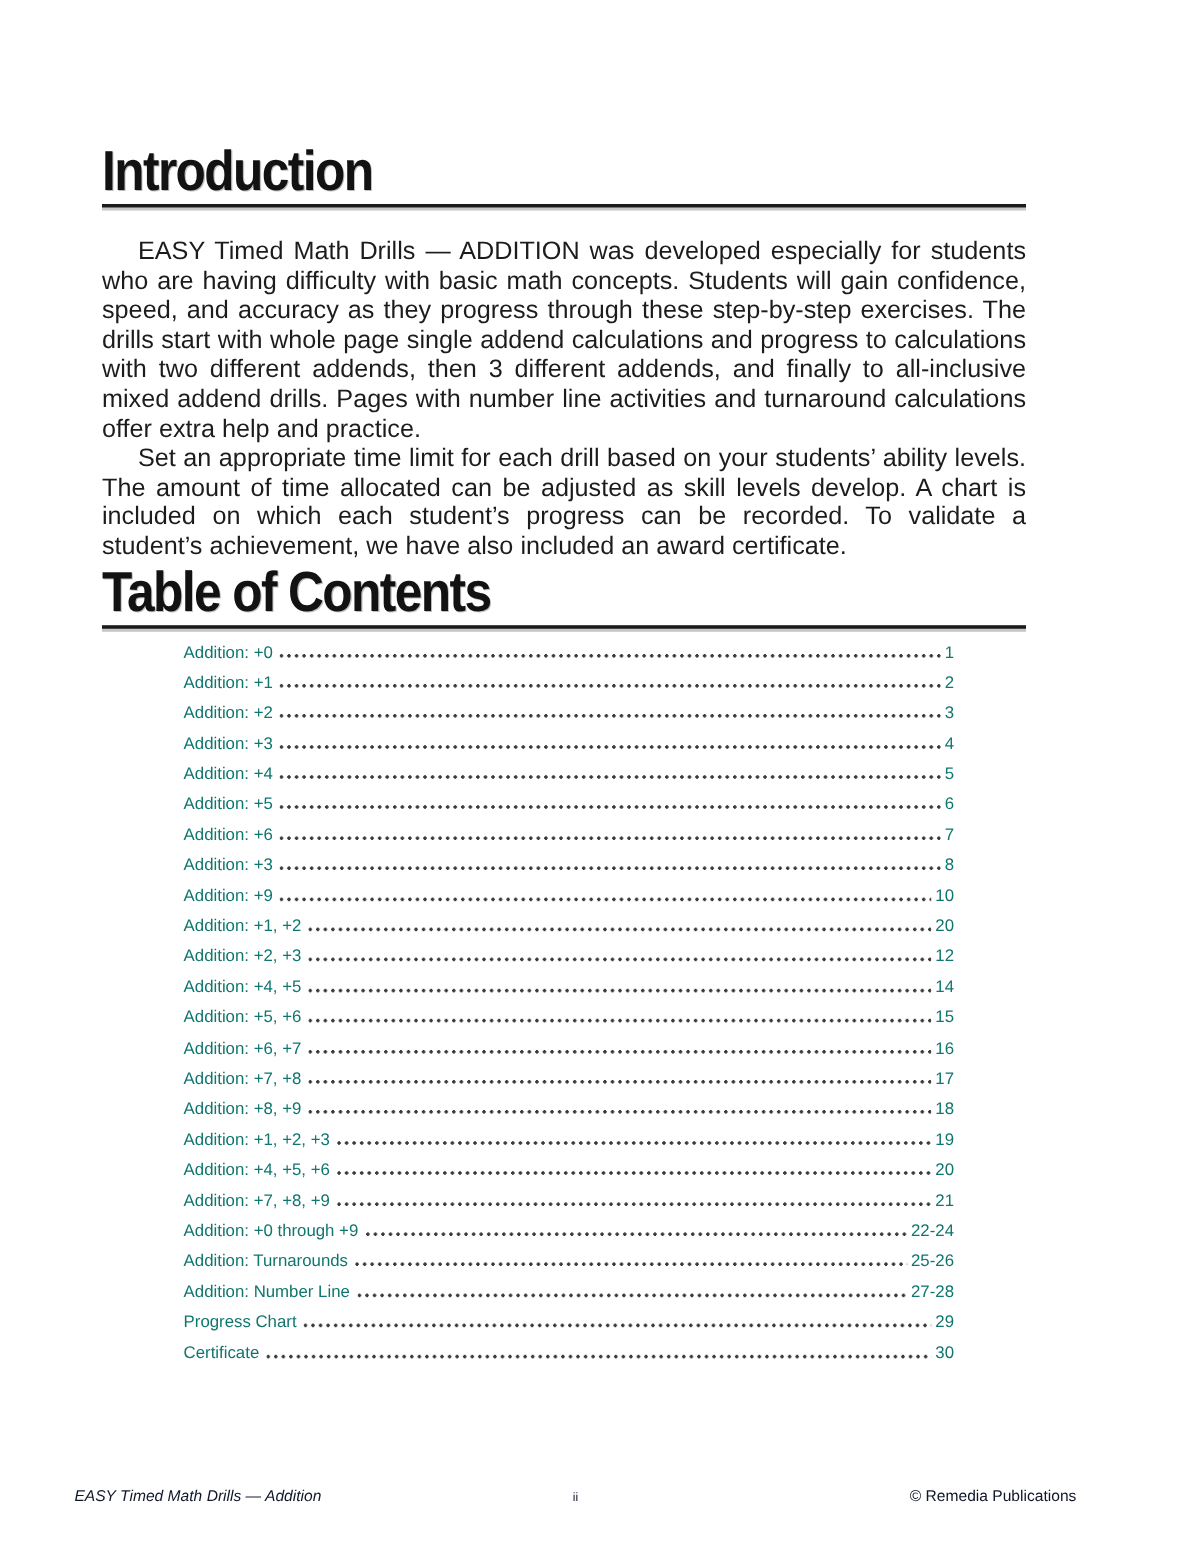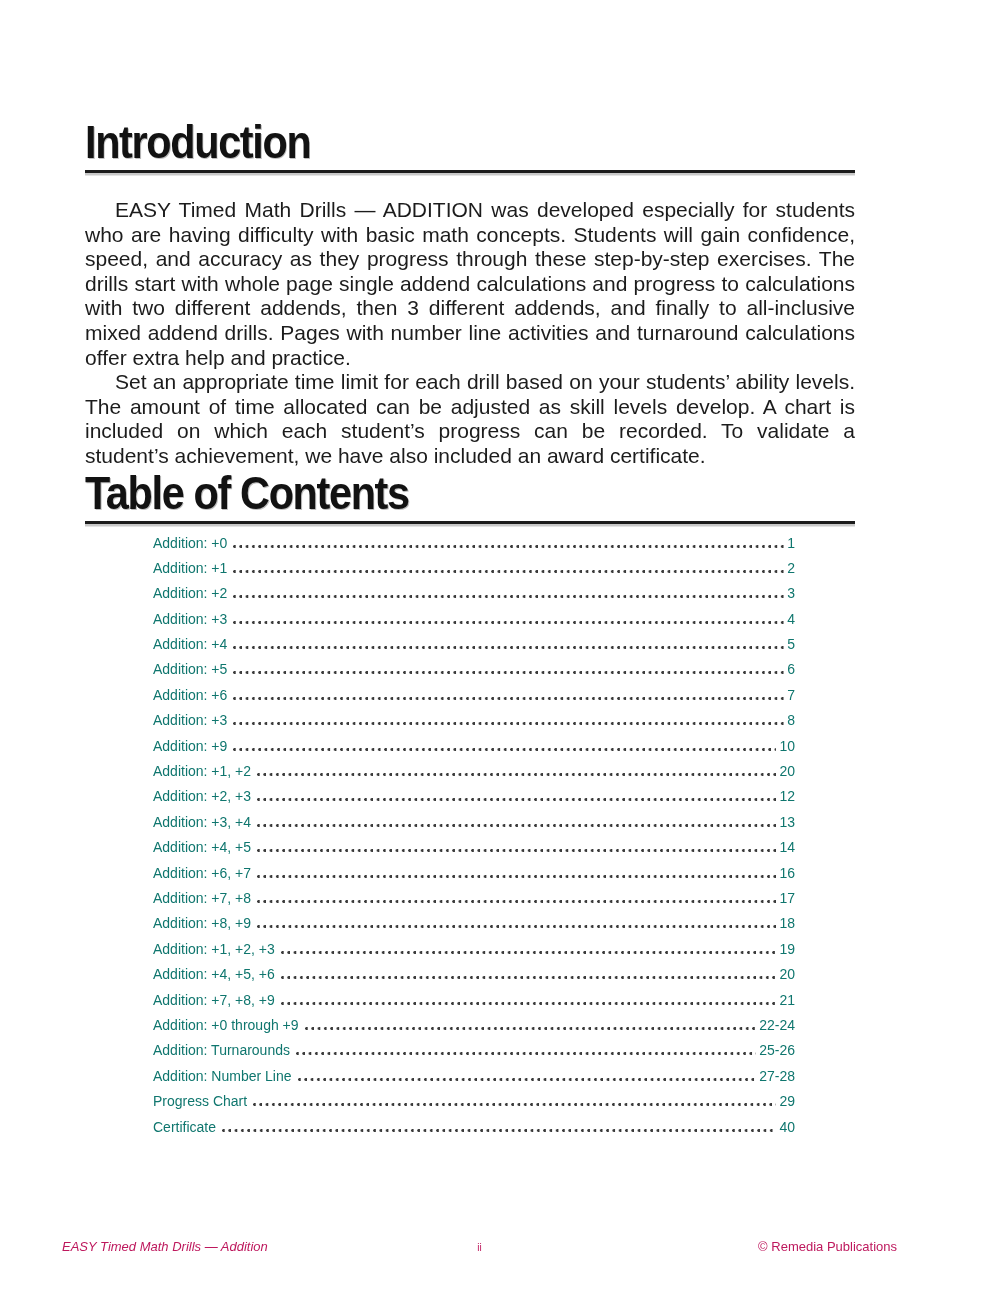--- a/index.html
+++ b/index.html
@@ -73,21 +73,21 @@
   }
   .toc-page { white-space: nowrap; }
   footer.page-footer {
     position: absolute;
     left: 62px;
     right: 103px;
     top: 1239px;
     display: flex;
     align-items: baseline;
     font-size: 13px;
-    color: #be185d;
+    color: #0f172a;
   }
   .footer-left  { flex: 1; text-align: left; font-style: italic; }
   .footer-center{ flex: 0; text-align: center; font-size: 10px; }
   .footer-right { flex: 1; text-align: right; }
 </style>
 </head>
 <body>
 
 <div class="page">
   <div class="content">
@@ -171,32 +171,32 @@
     <span class="toc-dots"></span>
     <span class="toc-page">20</span>
   </li>
 
   <li class="toc-row">
     <span class="toc-label">Addition: +2, +3</span>
     <span class="toc-dots"></span>
     <span class="toc-page">12</span>
   </li>
 
-  <li class="toc-row">
-    <span class="toc-label">Addition: +3, +4</span>
-    <span class="toc-dots"></span>
-    <span class="toc-page">13</span>
-  </li>
 
   <li class="toc-row">
     <span class="toc-label">Addition: +4, +5</span>
     <span class="toc-dots"></span>
     <span class="toc-page">14</span>
   </li>
 
+  <li class="toc-row">
+    <span class="toc-label">Addition: +5, +6</span>
+    <span class="toc-dots"></span>
+    <span class="toc-page">15</span>
+  </li>
 
   <li class="toc-row">
     <span class="toc-label">Addition: +6, +7</span>
     <span class="toc-dots"></span>
     <span class="toc-page">16</span>
   </li>
 
   <li class="toc-row">
     <span class="toc-label">Addition: +7, +8</span>
     <span class="toc-dots"></span>
@@ -247,21 +247,21 @@
 
   <li class="toc-row">
     <span class="toc-label">Progress Chart</span>
     <span class="toc-dots"></span>
     <span class="toc-page">29</span>
   </li>
 
   <li class="toc-row">
     <span class="toc-label">Certificate</span>
     <span class="toc-dots"></span>
-    <span class="toc-page">40</span>
+    <span class="toc-page">30</span>
   </li>
 </ol>
     </section>
 
   </div>
 
   <footer class="page-footer">
     <span class="footer-left">EASY Timed Math Drills — Addition</span>
     <span class="footer-center">ii</span>
     <span class="footer-right">© Remedia Publications</span>

